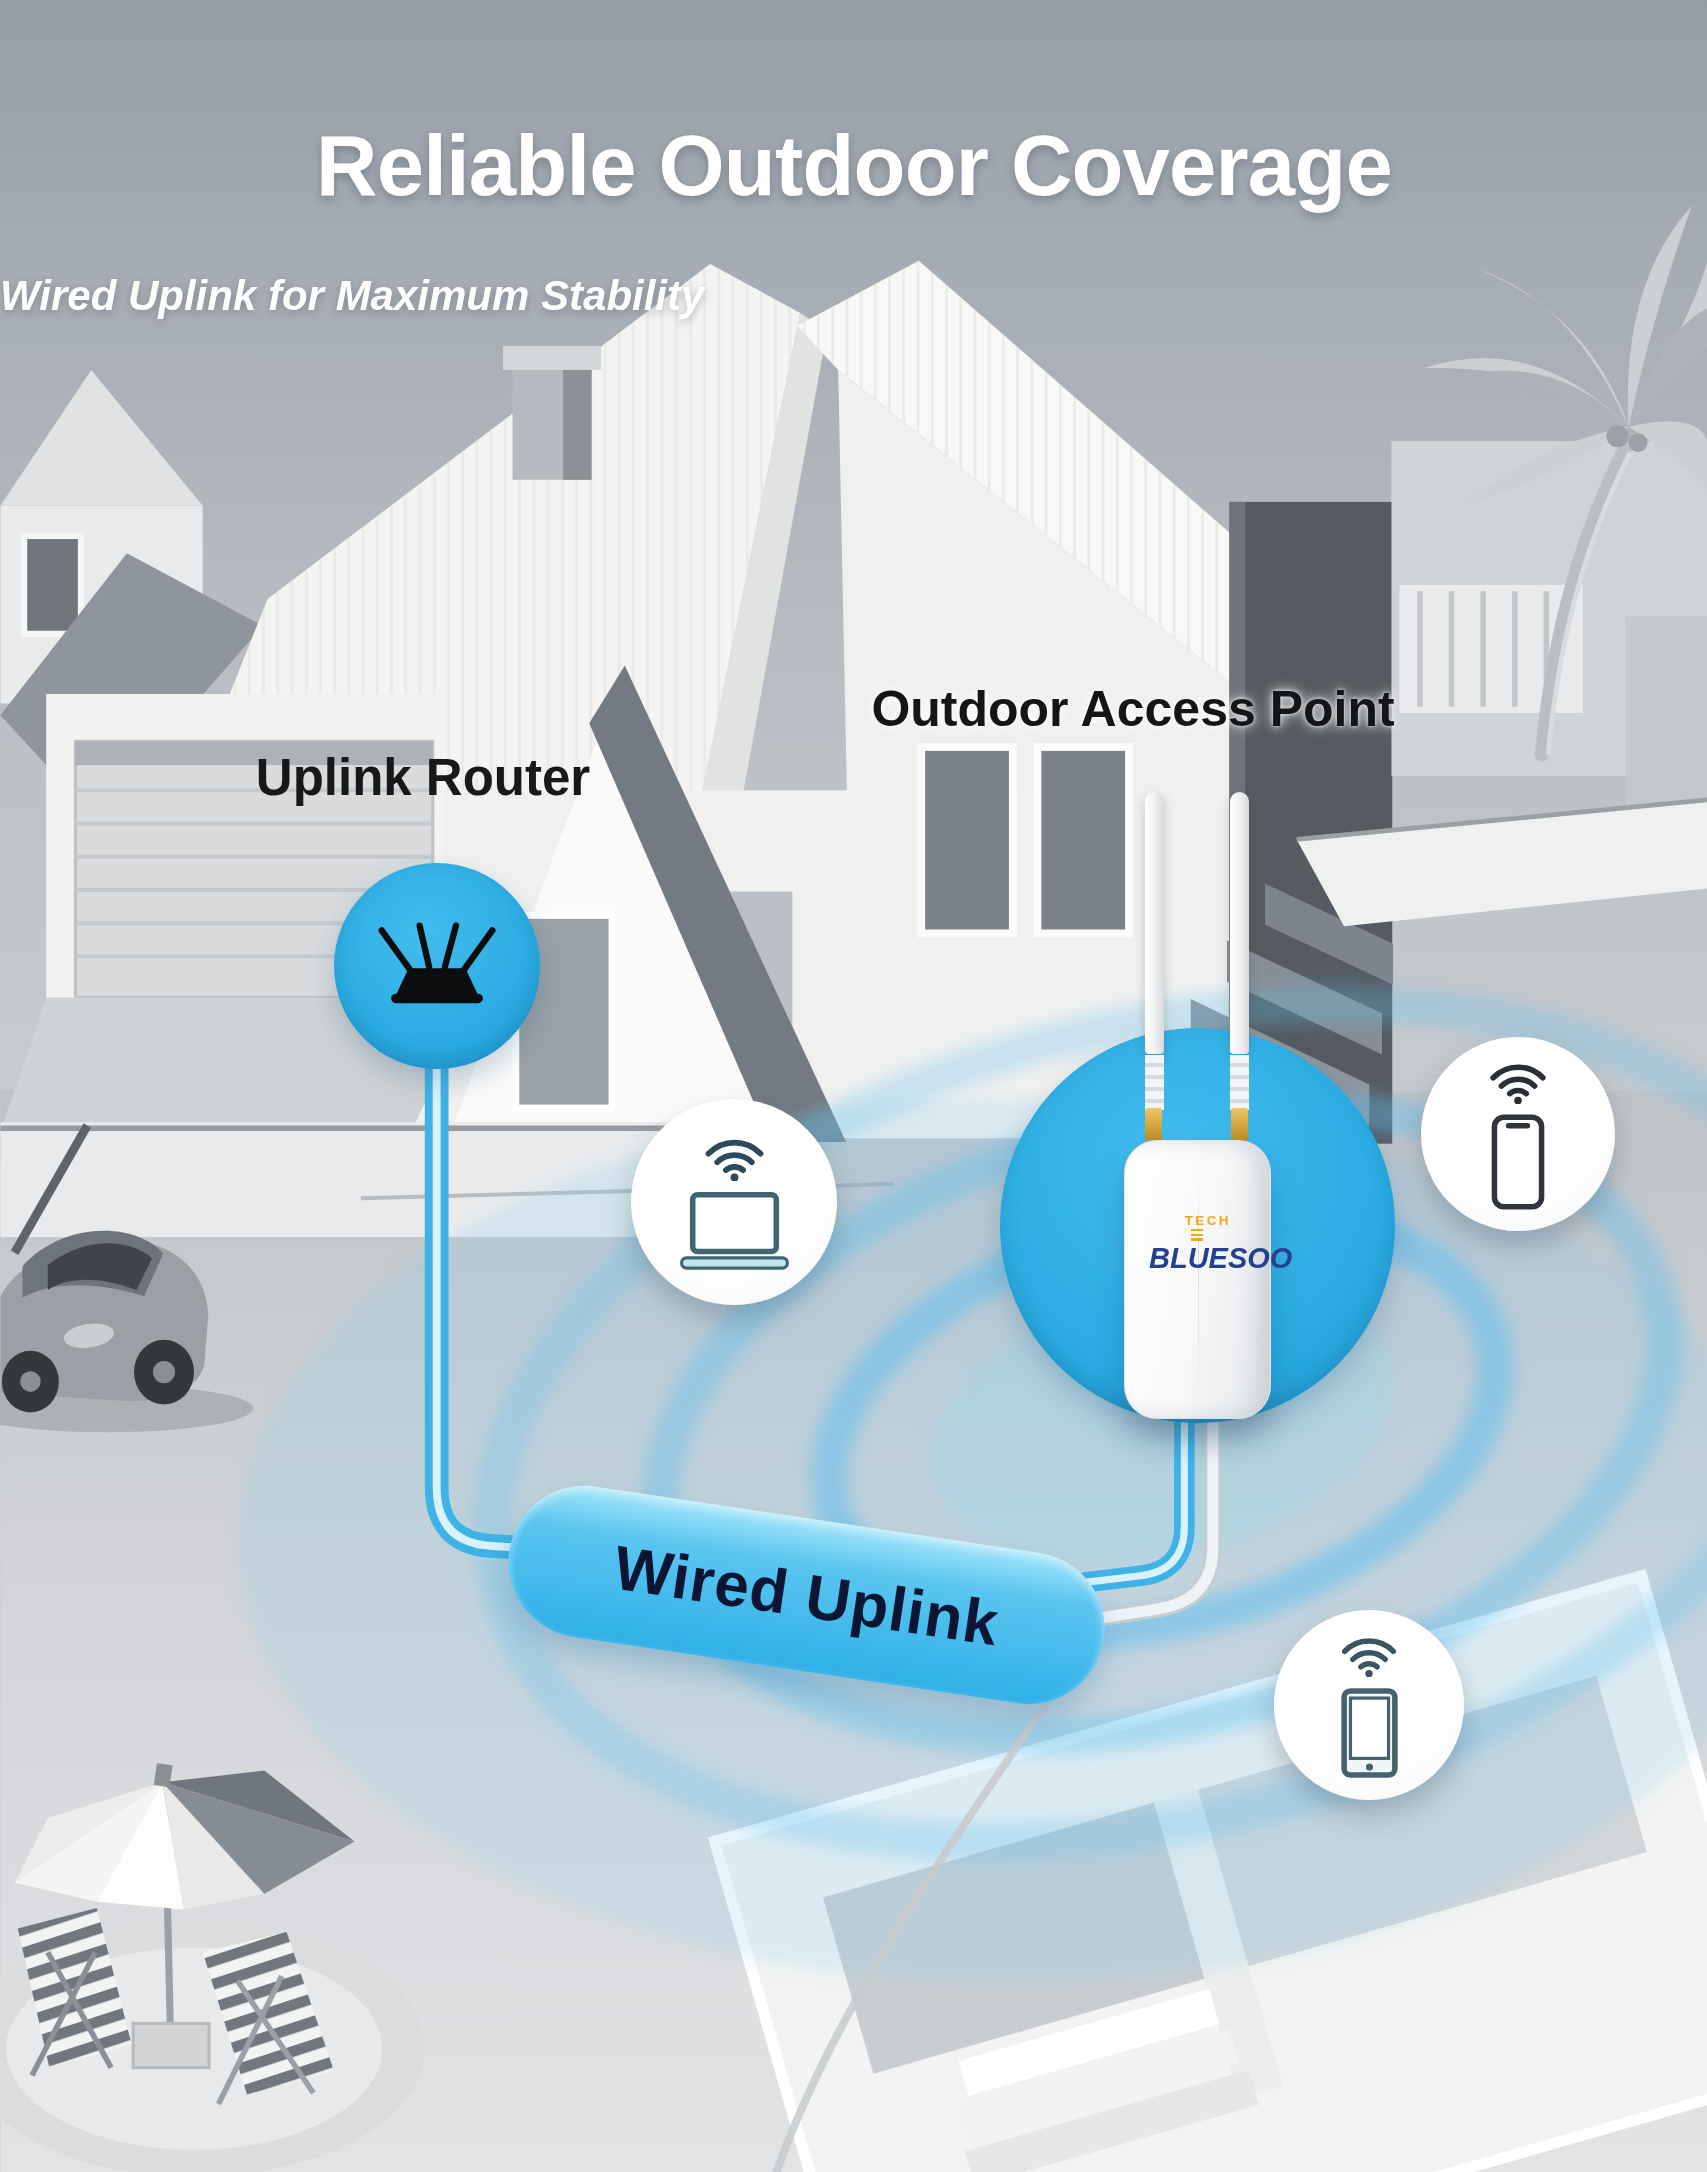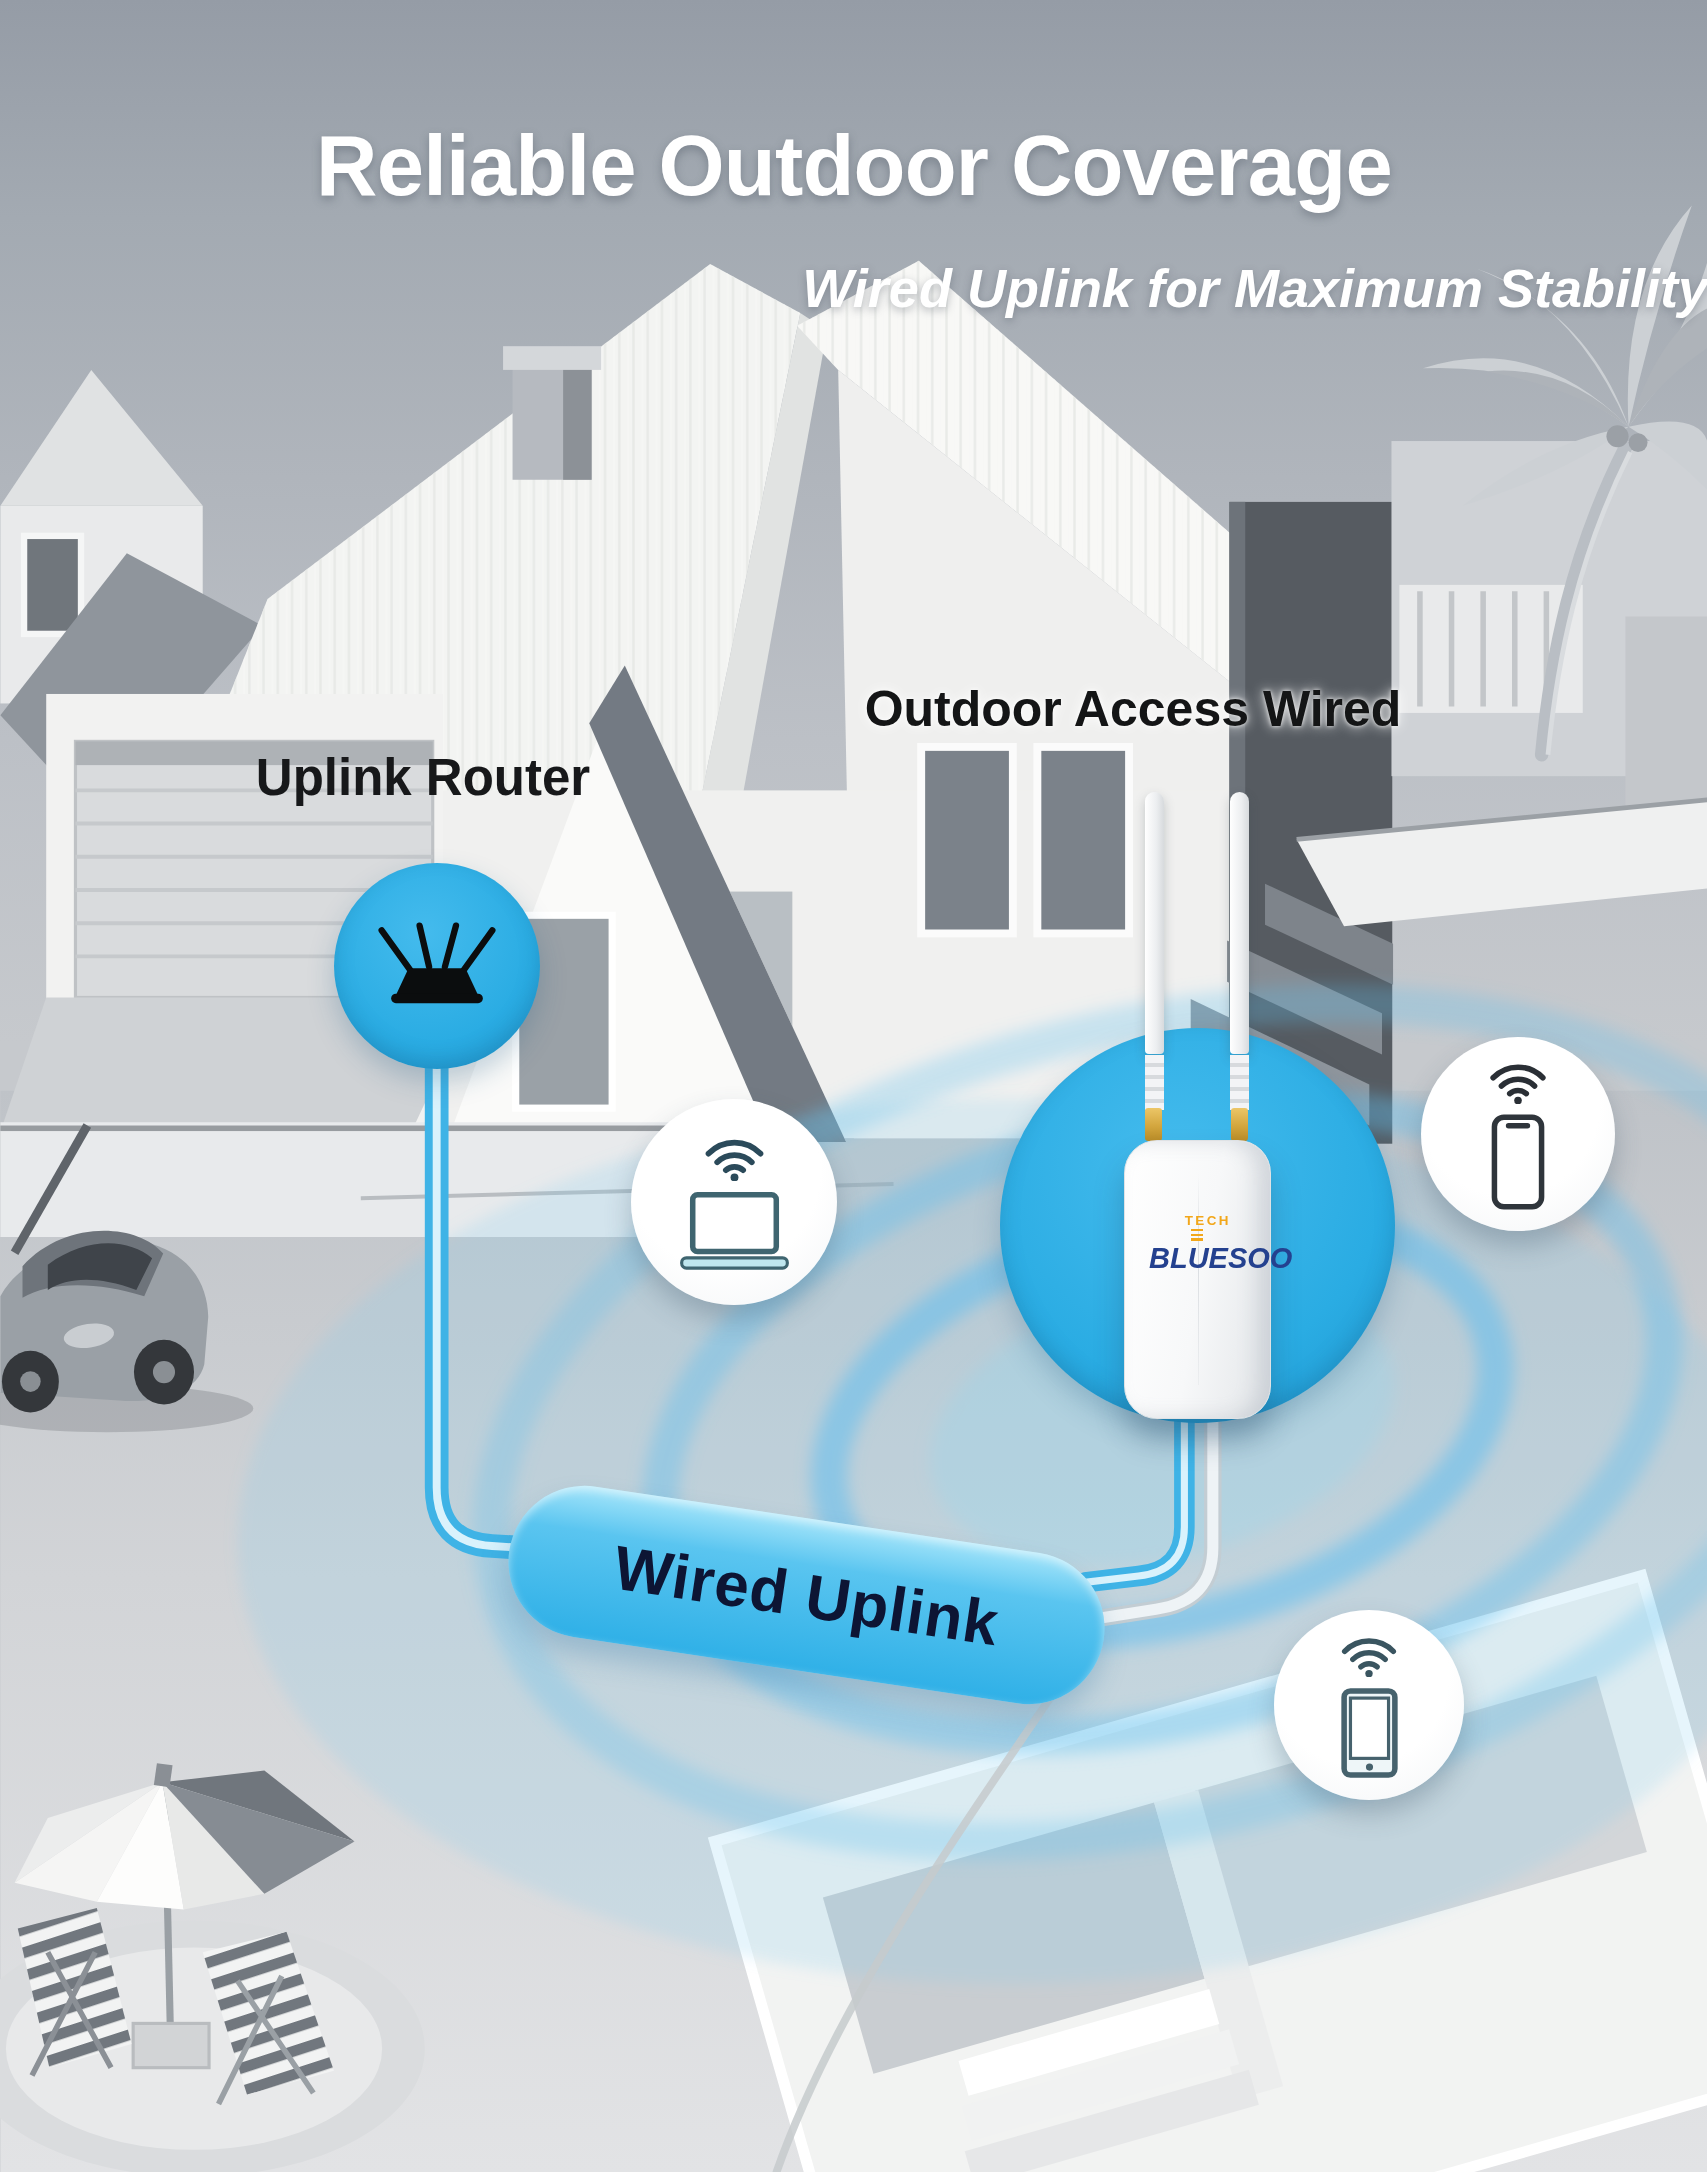--- a/index.html
+++ b/index.html
@@ -6,22 +6,22 @@
   .scene{position:relative;width:1708px;height:2172px;overflow:hidden;
          font-family:"Liberation Sans",sans-serif;
          background:linear-gradient(180deg,#959ca6 0%,#a3aab2 10%,#b0b5bc 22%,#bcc0c6 34%,#c6c9cd 48%);}
   .abs{position:absolute;}
   svg{display:block;}
 
   
   .title{left:0;top:117px;width:100%;text-align:center;
          font-size:85px;font-weight:800;color:#ffffff;
          letter-spacing:-0.8px;text-shadow:0 4px 9.5px rgba(70,80,92,.40);}
-  .subtitle{left:0;top:257px;width:100%;text-align:right;
-         font-size:54px;font-weight:800;font-style:italic;color:#ffffff;
+  .subtitle{left:0;top:272px;width:100%;text-align:left;
+         font-size:42px;font-weight:800;font-style:italic;color:#ffffff;
          text-shadow:0 3.2px 8px rgba(70,80,92,.38);}
 
   
   .label-router{left:178px;top:748px;width:490px;text-align:center;
          font-size:51px;font-weight:700;color:#17181a;}
   .label-ap{left:809px;top:680px;width:648px;text-align:center;
          font-size:50px;font-weight:700;color:#141516;
          text-shadow:0 0 12.6px rgba(255,255,255,.95),0 0 4px rgba(255,255,255,.85);}
 
   
@@ -332,18 +332,18 @@
       <circle cx="50" cy="63" r="5.5" fill="#3a5560"></circle>
     </svg>
     <svg width="73" height="92" viewBox="0 0 92 116">
       <rect x="14" y="5" width="64" height="106" rx="8" fill="#eef6f8" stroke="#46626d" stroke-width="7"></rect>
       <rect x="22" y="14" width="48" height="76" fill="#ffffff" stroke="#46626d" stroke-width="4"></rect>
       <circle cx="46" cy="101" r="4.5" fill="#46626d"></circle>
     </svg>
   </div>
 
   <div class="abs label-router">Uplink Router</div>
-  <div class="abs label-ap">Outdoor Access Wired</div>
+  <div class="abs label-ap">Outdoor Access Point</div>
   <div class="abs title">Reliable Outdoor Coverage</div>
   <div class="abs subtitle">Wired Uplink for Maximum Stability</div>
 
 </div>
 
 
 </body></html>

